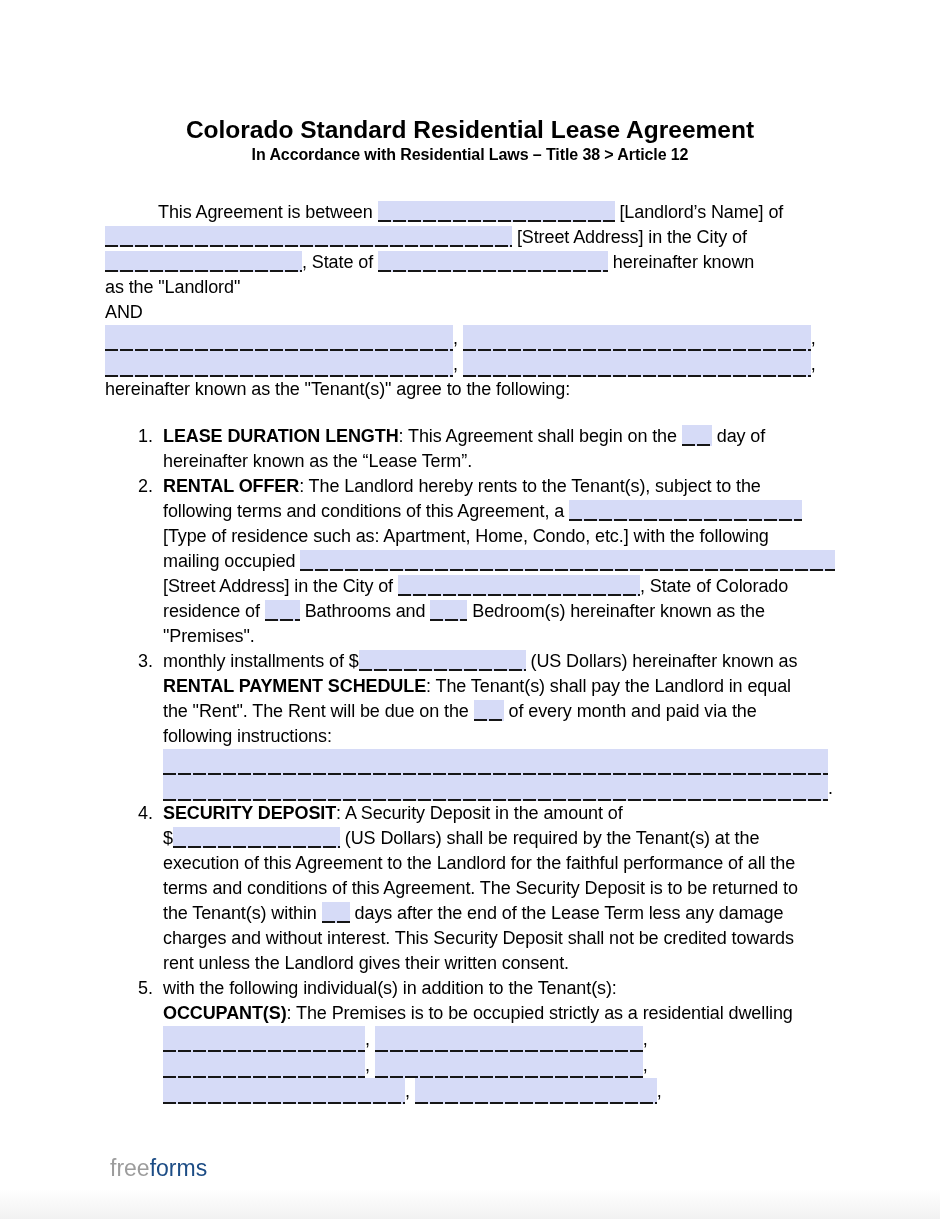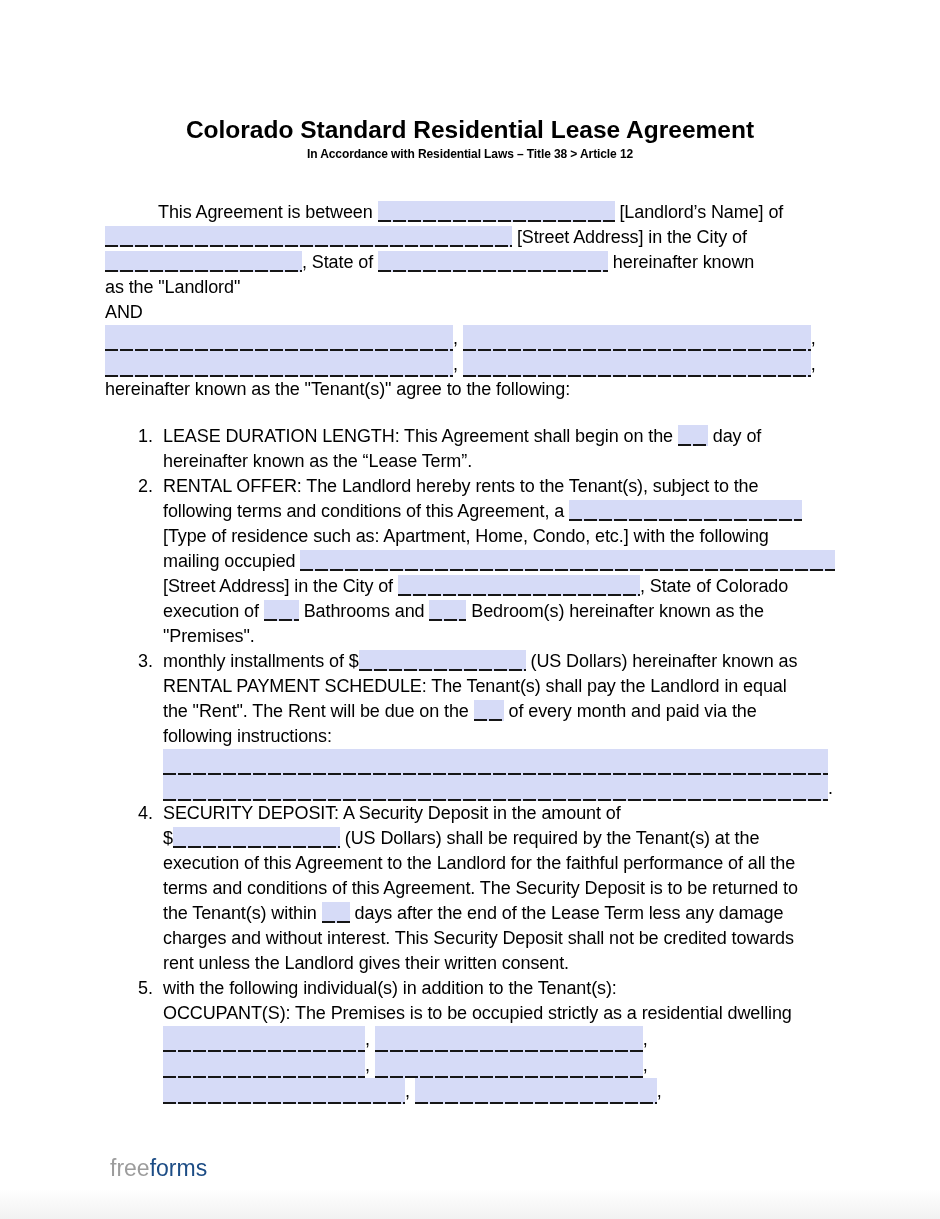--- a/index.html
+++ b/index.html
@@ -4,26 +4,26 @@
 <style>
   html,body { margin:0; padding:0; background:#ffffff; }
   .page {
     position:relative; width:940px; height:1219px; margin:8px auto;
     background:#ffffff; overflow:hidden; color:#000;
     font-family:"Liberation Sans","DejaVu Sans",sans-serif;
     font-size:18px; line-height:25px; letter-spacing:-0.1px;
   }
   .header { padding-top:107px; text-align:center; }
   .doc-title { margin:0; font-size:24.5px; font-weight:bold; line-height:29px; letter-spacing:0; }
-  .doc-subtitle { margin-top:3px; font-size:12px; font-weight:bold; line-height:15px; }
+  .doc-subtitle { margin-top:3px; font-size:16px; font-weight:bold; line-height:15px; }
 
   .intro { margin:38px 105px 0 105px; }
   .line { white-space:nowrap; height:25px; }
   .line.tall { height:26px; line-height:26px; }
-  .bold { font-weight:normal; }
+  .bold { font-weight:bold; }
 
   .blank {
     display:inline-block; height:21px; vertical-align:-4px;
     background-image:
       repeating-linear-gradient(90deg, var(--underline,#161616) 0 13px, rgba(0,0,0,0) 13px 15px),
       linear-gradient(var(--field-bg,#d6dbf7), var(--field-bg,#d6dbf7));
     background-size:100% 2px, 100% 100%;
     background-position:left bottom, left top;
     background-repeat:no-repeat;
   }
@@ -76,21 +76,21 @@
         </div>
       </div>
       <div class="item">
         <span class="item-num">2.</span>
         <div class="item-body">
           <div class="line"><span class="bold">RENTAL OFFER</span><span>: The Landlord hereby rents to the Tenant(s), subject to the</span></div>
           <div class="line"><span>following terms and conditions of this Agreement, a </span><span class="blank" style="width: 233px;"></span></div>
           <div class="line"><span>[Type of residence such as: Apartment, Home, Condo, etc.] with the following</span></div>
           <div class="line"><span>mailing occupied </span><span class="blank" style="width: 535px;"></span></div>
           <div class="line"><span>[Street Address] in the City of </span><span class="blank" style="width: 242px;"></span><span>, State of Colorado</span></div>
-          <div class="line"><span>execution of </span><span class="blank" style="width: 35px;"></span><span> Bathrooms and </span><span class="blank" style="width: 37px;"></span><span> Bedroom(s) hereinafter known as the</span></div>
+          <div class="line"><span>residence of </span><span class="blank" style="width: 35px;"></span><span> Bathrooms and </span><span class="blank" style="width: 37px;"></span><span> Bedroom(s) hereinafter known as the</span></div>
           <div class="line"><span>"Premises".</span></div>
         </div>
       </div>
       <div class="item">
         <span class="item-num">3.</span>
         <div class="item-body">
           <div class="line"><span>monthly installments of $</span><span class="blank" style="width: 167px;"></span><span> (US Dollars) hereinafter known as</span></div>
           <div class="line"><span class="bold">RENTAL PAYMENT SCHEDULE</span><span>: The Tenant(s) shall pay the Landlord in equal</span></div>
           <div class="line"><span>the "Rent". The Rent will be due on the </span><span class="blank" style="width: 30px;"></span><span> of every month and paid via the</span></div>
           <div class="line"><span>following instructions:</span></div>

